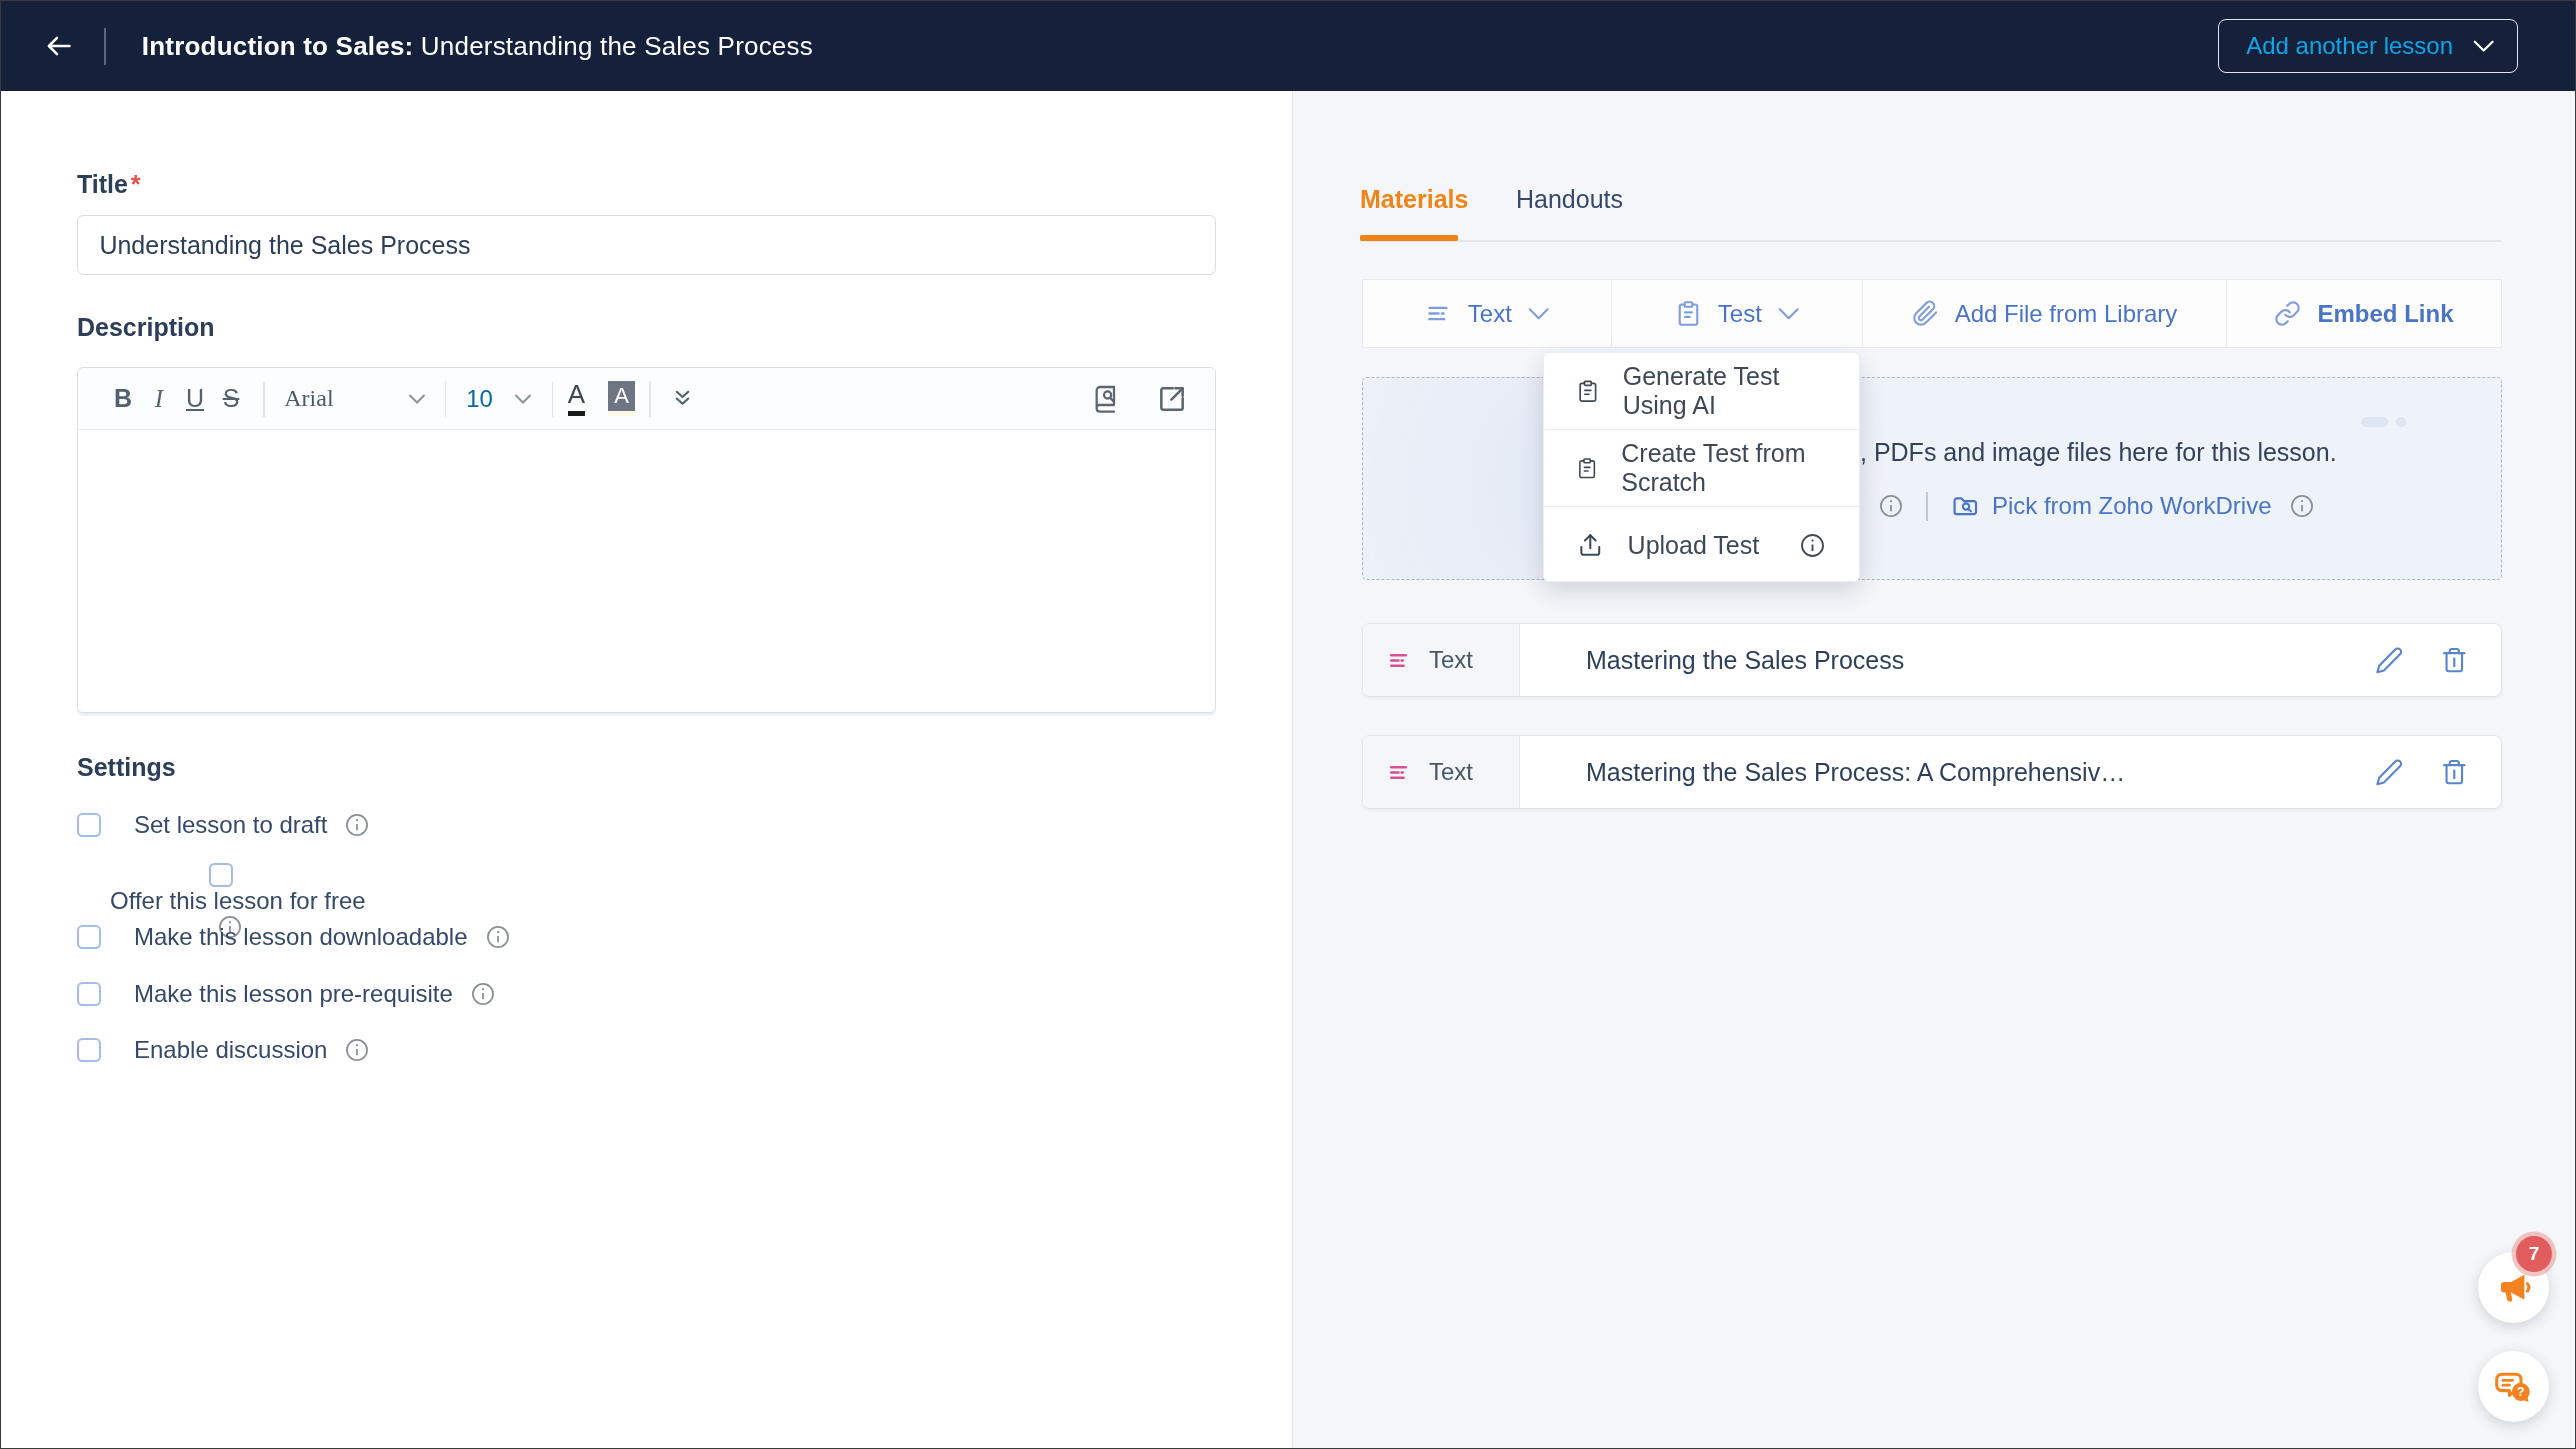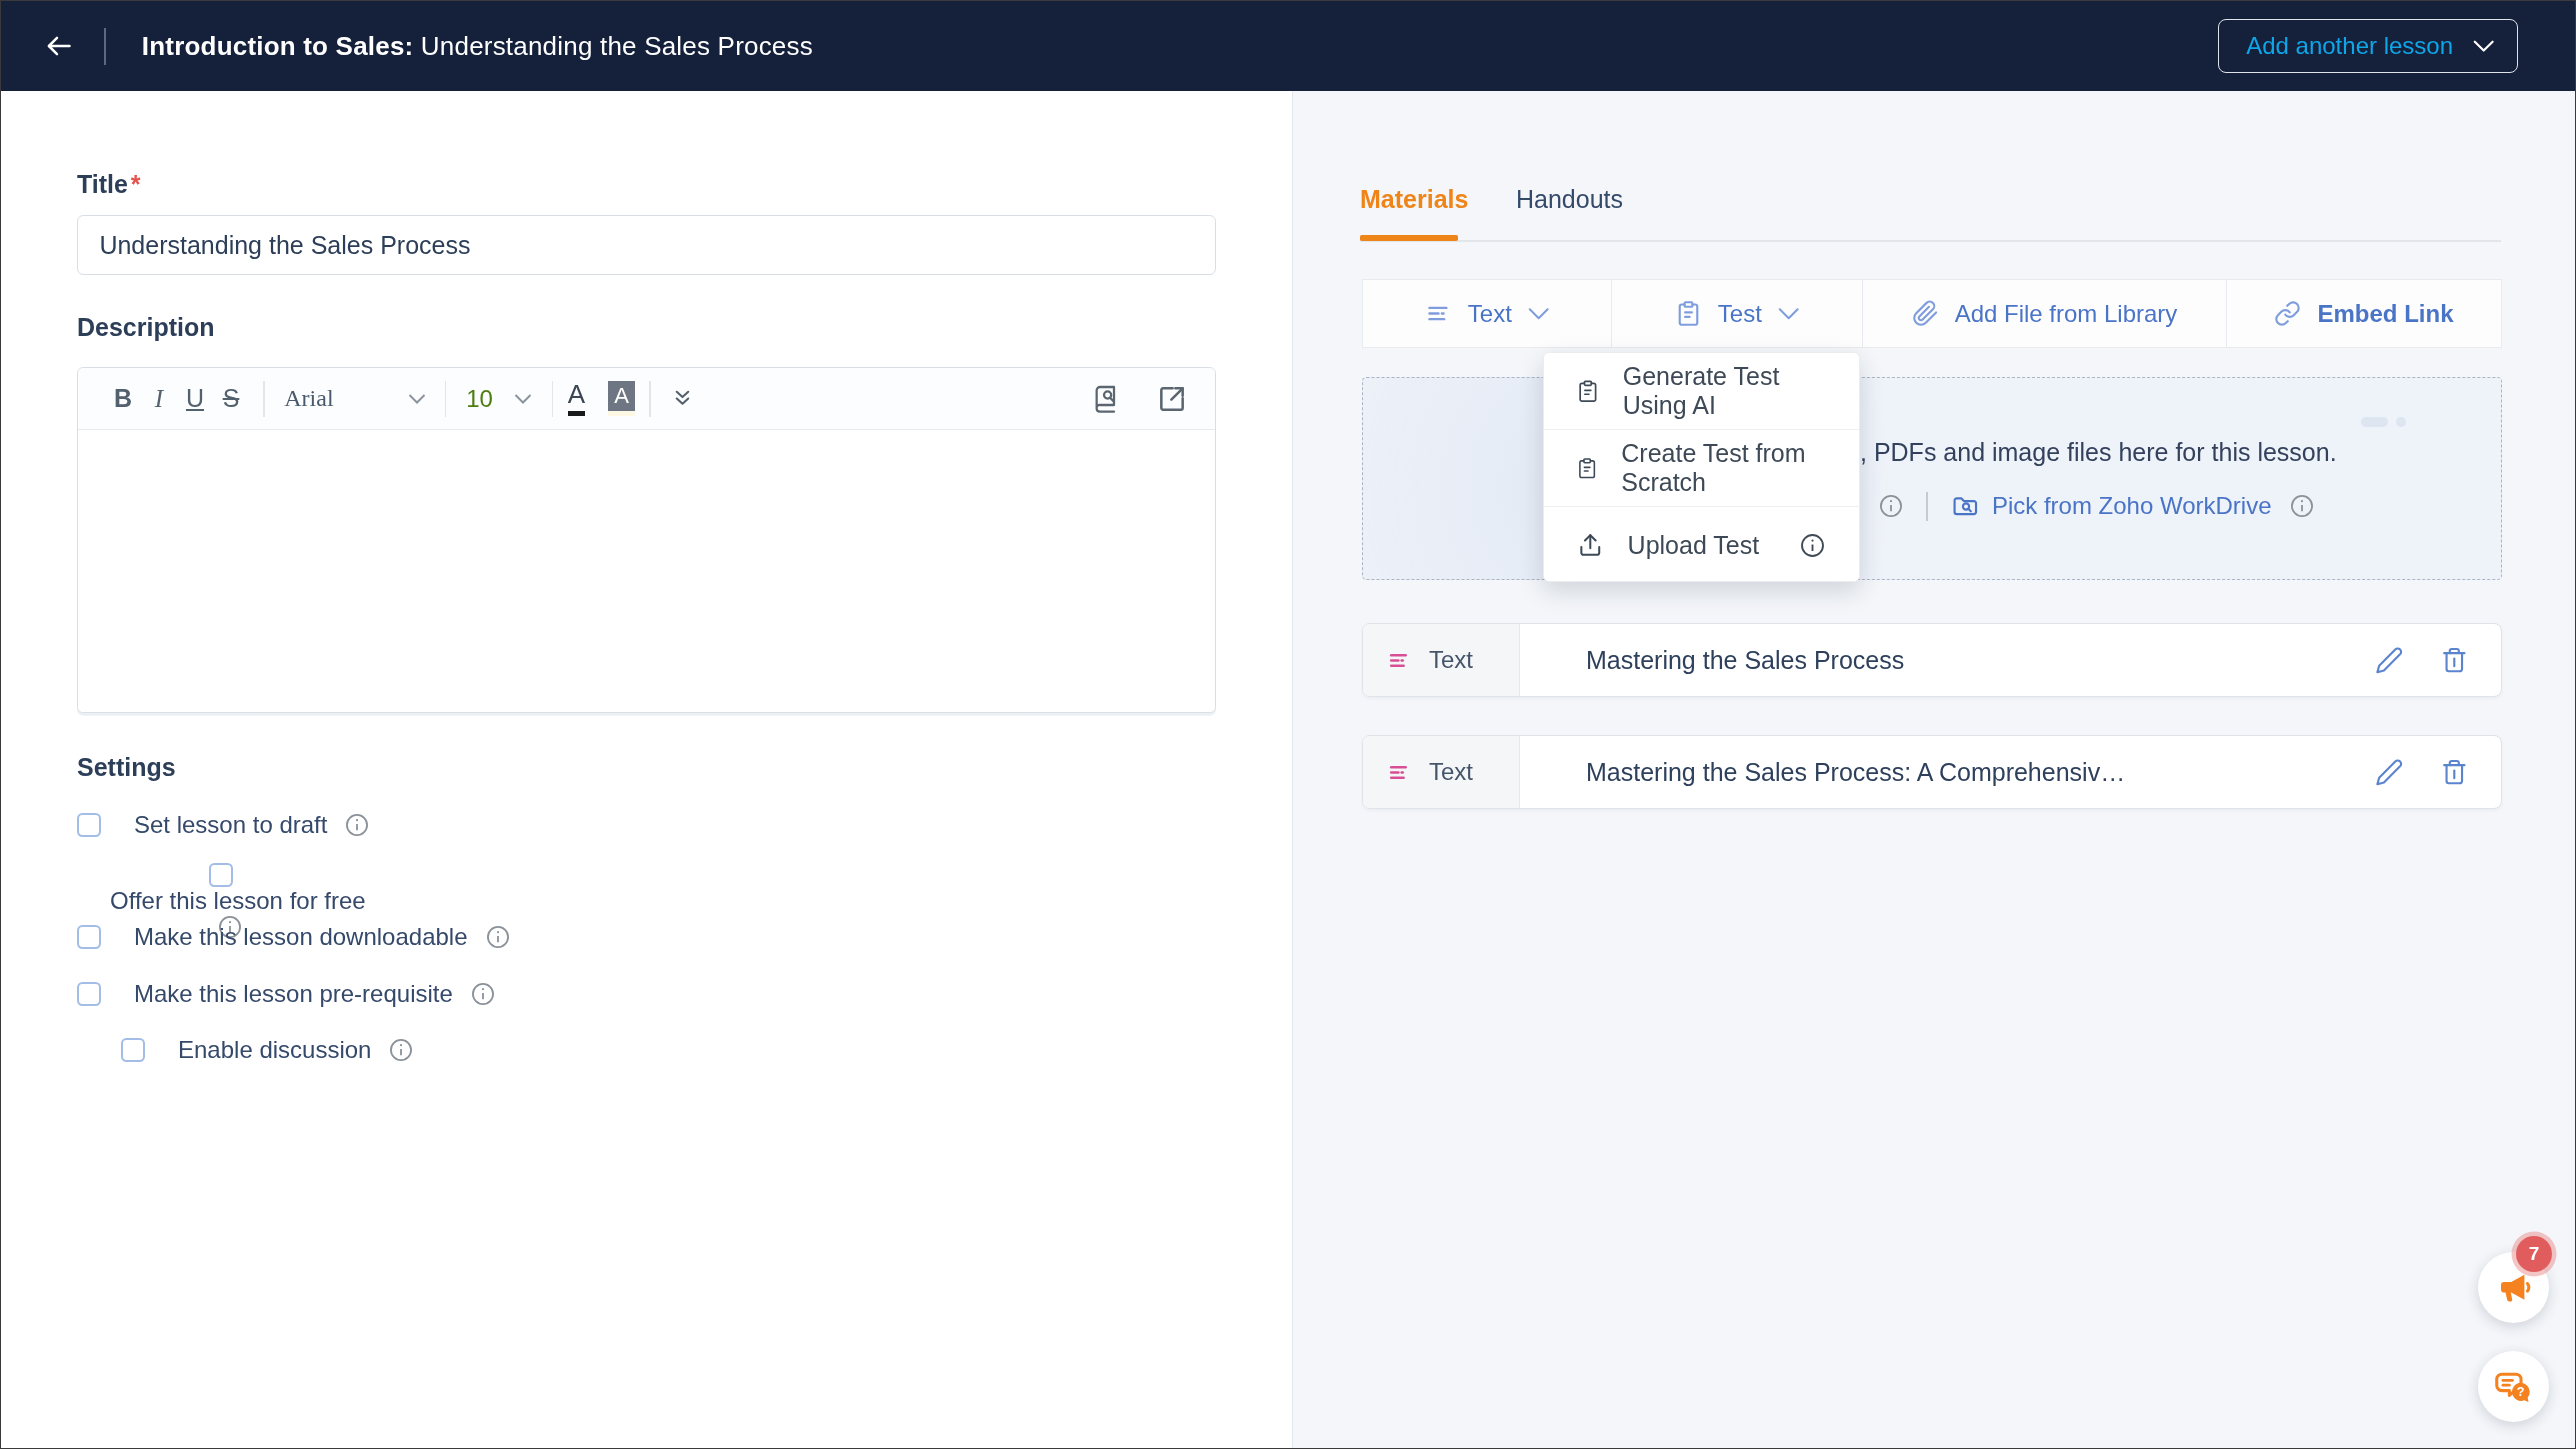--- a/index.html
+++ b/index.html
@@ -27,21 +27,21 @@
   
   .editor { position:absolute; left:76px; top:366px; width:1139px; height:346px; border:1.8px solid #d9dee5; border-radius:6.2px; background:#fff; overflow:hidden; box-shadow:0 2.7px 0 rgba(210,222,232,.45); }
   .editor-toolbar { height:62px; border-bottom:0.9px solid #e6e9ed; background:#fcfdfe; display:flex; align-items:center; padding:0 27px; }
   .tb-btn { min-width:36px; height:41px; display:flex; align-items:center; justify-content:center; color:#53606d; cursor:pointer; font-size:25px; position:relative; }
   .tb-sep { width:1.3px; height:36px; background:#e2e6ea; margin:0 14.3px; }
   .tb-bold { font-weight:700; }
   .tb-italic { font-style:italic; font-family:"Liberation Serif",serif; }
   .tb-underline { text-decoration:underline; }
   .tb-strike { text-decoration:line-through; }
   .tb-select { display:flex; align-items:center; gap:12.5px; color:#4a5a6c; font-size:24px; cursor:pointer; padding:0 5.4px; }
-  .tb-select .num { color:#4d7c0f; }
+  .tb-select .num { color:#0369a1; }
   .fontname { font-family:"Liberation Serif",serif; }
   .color-a { font-size:26px; font-weight:400; color:#3b4754; line-height:1; padding-bottom:3.6px; border-bottom:5.4px solid #1a1a1a; cursor:pointer; }
   .bgcolor-a { font-size:22px; color:#fff; background:#6d7682; padding:1.8px 6.2px; line-height:1.2; margin-left:23px; cursor:pointer; border-bottom:5.4px solid #fdf8e3; }
   .editor-body { height:284px; background:#fff; cursor:text; }
   .tb-right { margin-left:auto; display:flex; align-items:center; gap:34px; }
 
   
   .checkbox-row { position:absolute; left:76px; height:36px; display:flex; align-items:center; gap:0; }
   .checkbox { width:24px; height:24px; border:2.2px solid #a3bde6; border-radius:5.4px; background:#fff; cursor:pointer; flex:none; }
   .cb-label { margin-left:33px; font-size:24px; color:#35496a; }
@@ -203,21 +203,21 @@
     <div class="checkbox"></div>
     <span class="cb-label">Make this lesson pre-requisite</span>
     <span class="info-icon">
         <svg width="24" height="24" viewBox="0 0 20 20" fill="none" stroke="#8a9199" stroke-width="1.5">
           <circle cx="10" cy="10" r="8.4"></circle>
           <line x1="10" y1="9.2" x2="10" y2="14.4"></line>
           <circle cx="10" cy="6" r="0.9" fill="#8a9199" stroke="none"></circle>
         </svg>
       </span>
   </div>
-  <div class="checkbox-row" style="top:1031px;margin-left:44px;">
+  <div class="checkbox-row" style="top:1031px;">
     <div class="checkbox"></div>
     <span class="cb-label">Enable discussion</span>
     <span class="info-icon">
         <svg width="24" height="24" viewBox="0 0 20 20" fill="none" stroke="#8a9199" stroke-width="1.5">
           <circle cx="10" cy="10" r="8.4"></circle>
           <line x1="10" y1="9.2" x2="10" y2="14.4"></line>
           <circle cx="10" cy="6" r="0.9" fill="#8a9199" stroke="none"></circle>
         </svg>
       </span>
   </div>

